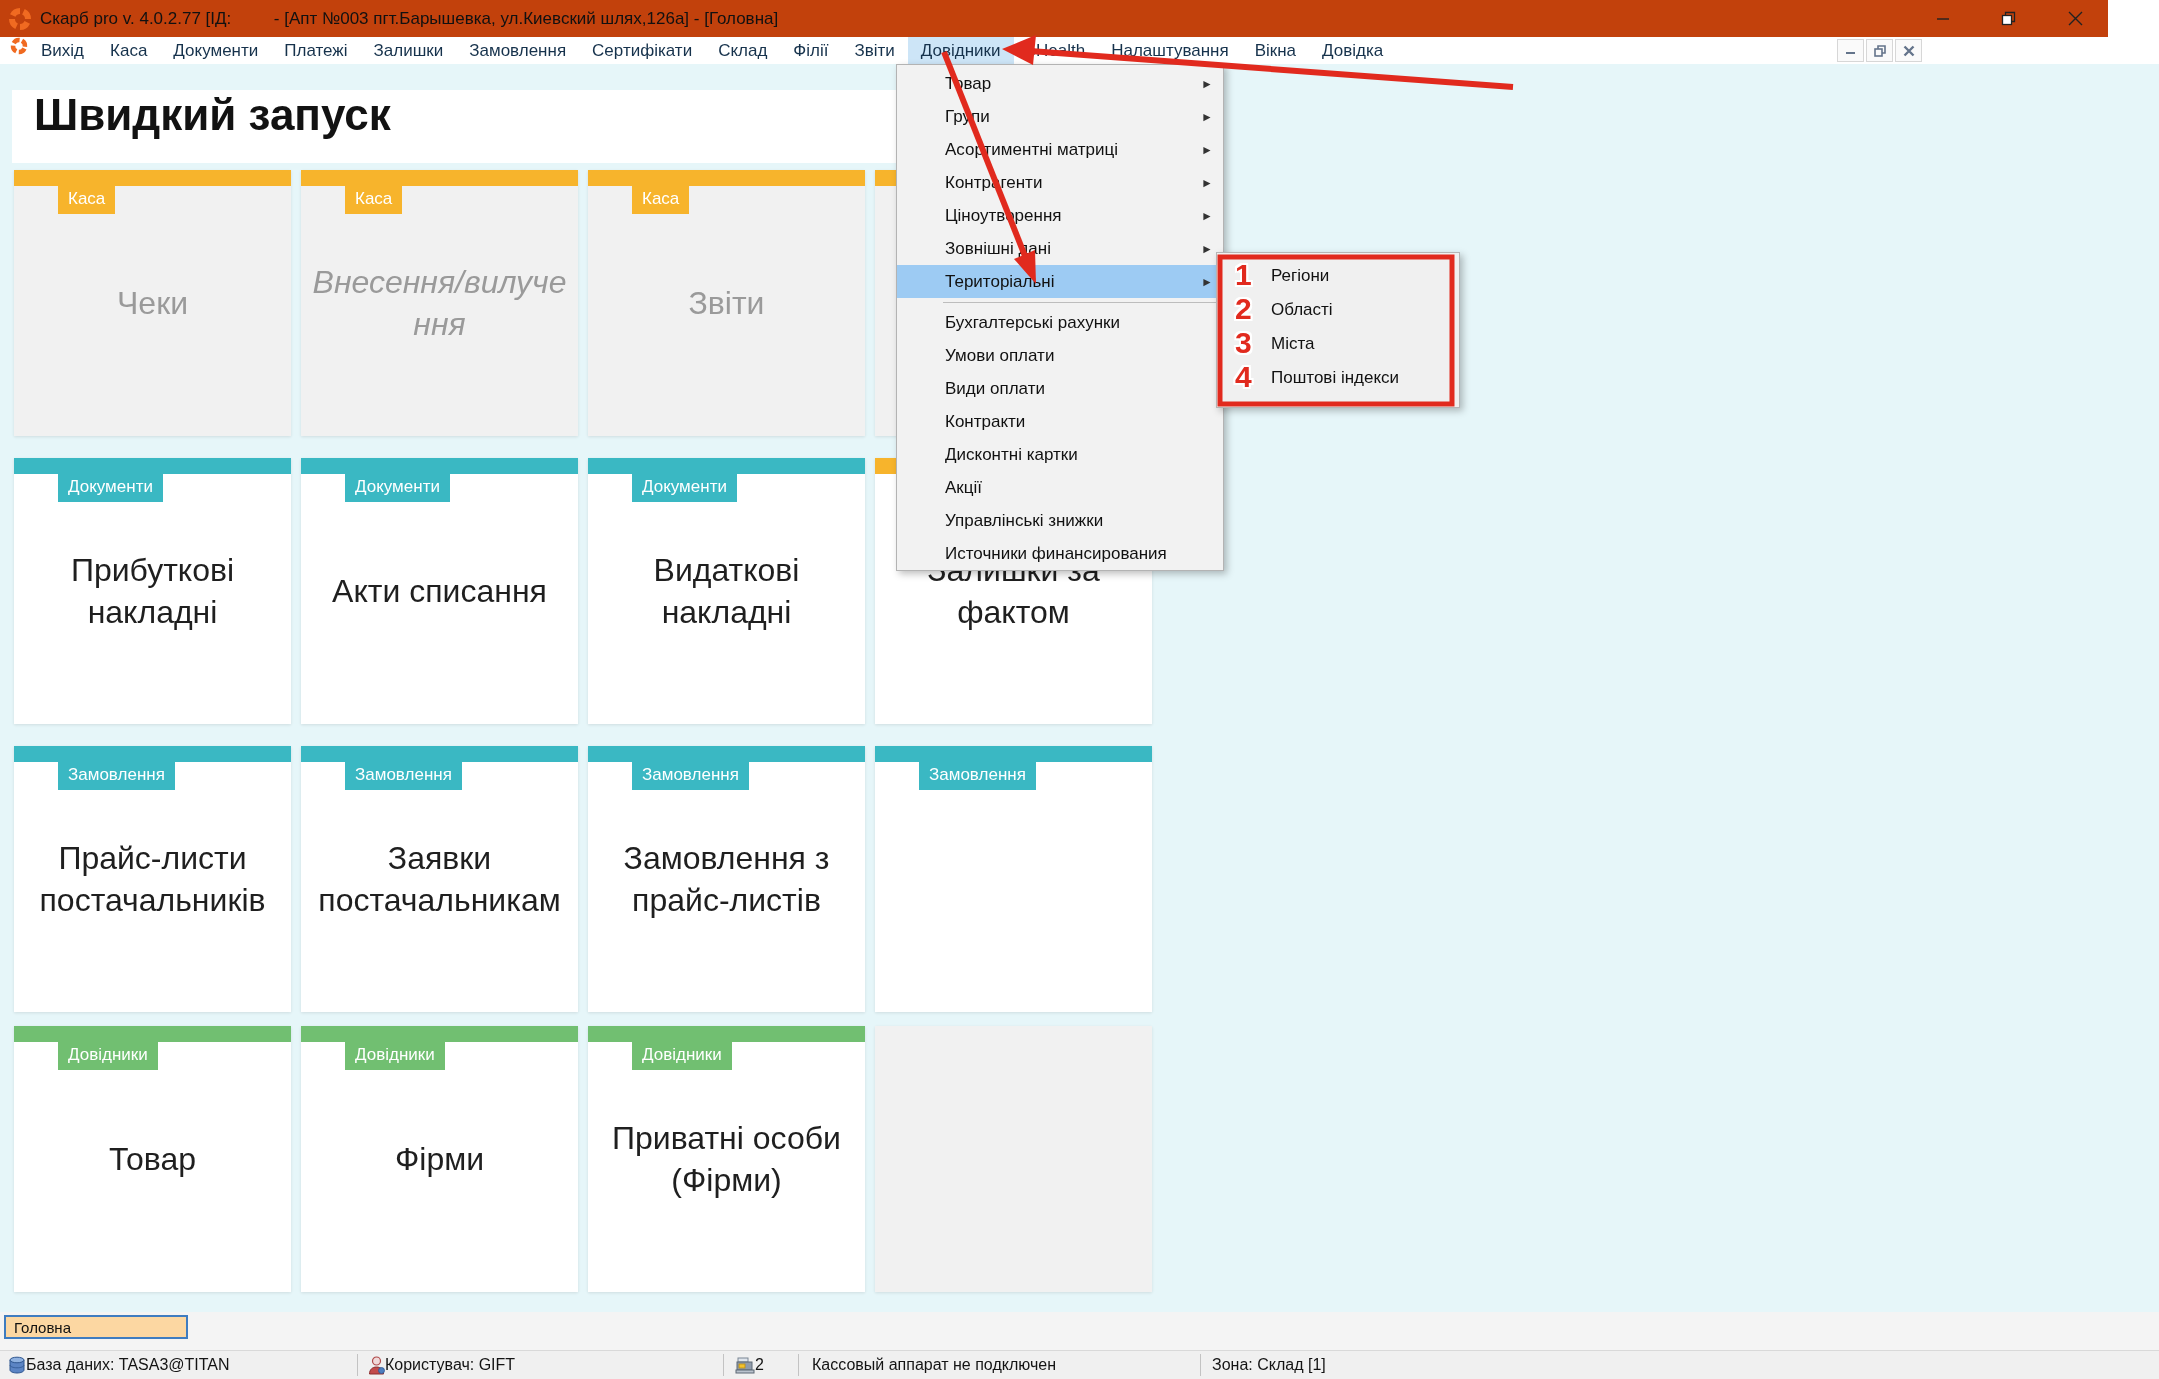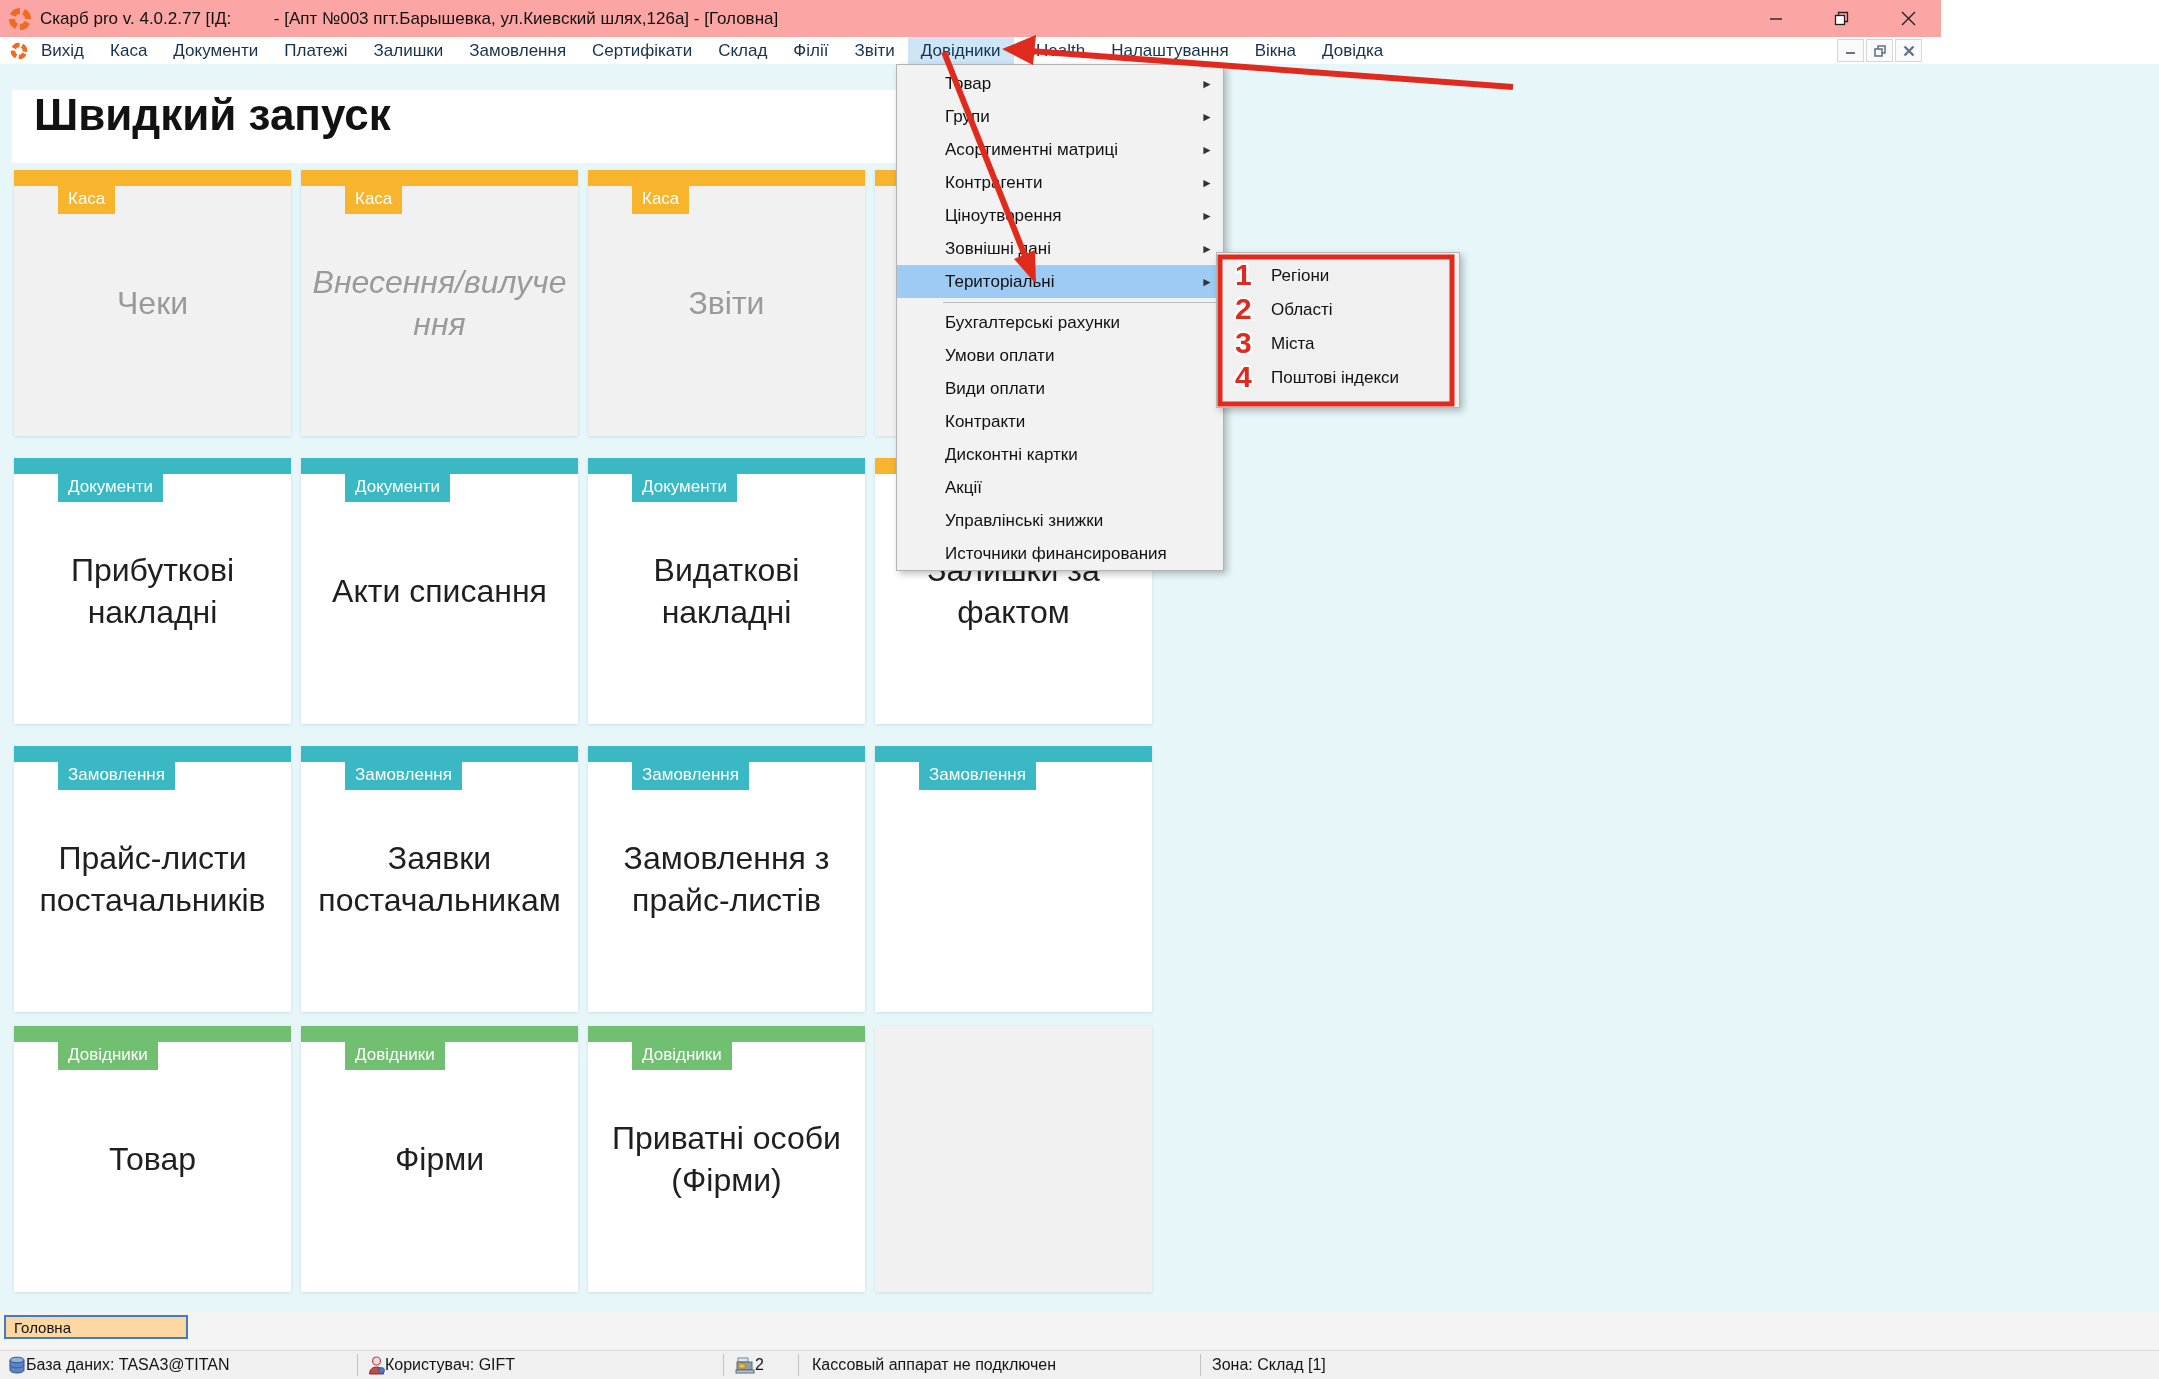--- a/index.html
+++ b/index.html
@@ -1,29 +1,29 @@
 <!DOCTYPE html>
 <html><head>
 <meta charset="utf-8">
 <style>
   * { margin:0; padding:0; box-sizing:border-box; }
   html,body { width:2159px; height:1379px; overflow:hidden;
     font-family:"Liberation Sans","DejaVu Sans",sans-serif; background:#fff; }
 
   
-  .titlebar { position:absolute; left:0; top:0; width:1941px; height:37px; background:#fca5a5;
+  .titlebar { position:absolute; left:0; top:0; width:2108px; height:37px; background:#c2410c;
     display:flex; align-items:center; }
   .app-ico { width:24px; height:24px; margin-left:8px; flex:0 0 auto; }
   .title-text { margin-left:8px; font-size:17px; color:#111; white-space:pre; }
   .win-controls { position:absolute; right:0; top:0; height:37px; display:flex; }
   .wbtn { width:66px; height:37px; display:flex; align-items:center; justify-content:center; }
 
   
   .menubar { position:absolute; left:0; top:37px; width:1926px; height:27px; background:#fff;
-    display:flex; align-items:center; }
+    display:flex; }
   .mi { padding:0 13px; height:27px; display:flex; align-items:center;
     font-size:17px; color:#16324c; white-space:nowrap; }
   .mi.active { background:#cde5f7; }
   .mdi-controls { position:absolute; right:4px; top:2px; display:flex; gap:2px; }
   .mdibtn { width:27px; height:23px; background:#fafafa; border:1px solid #d7d7d7;
     display:flex; align-items:center; justify-content:center; }
 
   
   .content { position:absolute; left:0; top:64px; width:2159px; height:1248px; background:#e6f6f9; }
   .band { position:absolute; left:12px; top:26px; width:1140px; height:73px; background:#fff;

